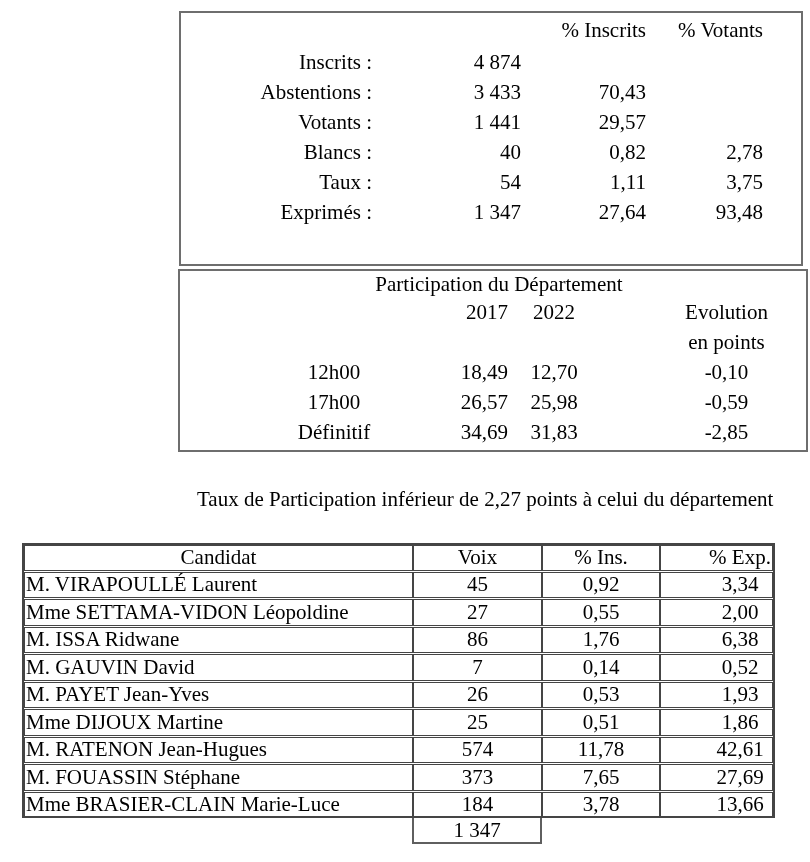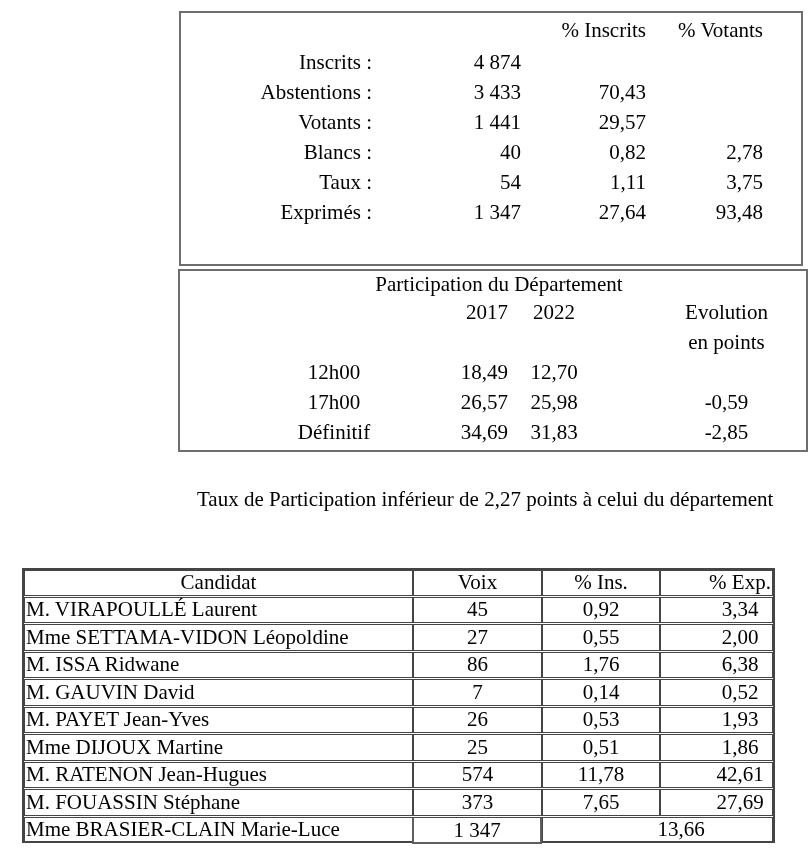--- a/index.html
+++ b/index.html
@@ -46,21 +46,21 @@
   .p-evo   { width: 159px; text-align: center; }
 
   
   .note {
     position: absolute; left: 197px; top: 487px;
     white-space: nowrap;
   }
 
   
   .ctable {
-    position: absolute; left: 22px; top: 568px;
+    position: absolute; left: 22px; top: 543px;
     width: 753px; height: 275px;
     border: 2px solid #454545;
     box-sizing: border-box;
     overflow: hidden;
     text-align: center;
   }
   .crow {
     display: flex;
     box-sizing: border-box;
     border: 1px solid #454545;
@@ -158,20 +158,21 @@
     <div class="p-y2"></div>
     <div class="p-gap"></div>
     <div class="p-evo">en points</div>
   </div>
   <div class="prow">
     <div class="p-sp"></div>
     <div class="p-label">12h00</div>
     <div class="p-y1">18,49</div>
     <div class="p-y2">12,70</div>
     <div class="p-gap"></div>
+    <div class="p-evo">-0,10</div>
   </div>
   <div class="prow">
     <div class="p-sp"></div>
     <div class="p-label">17h00</div>
     <div class="p-y1">26,57</div>
     <div class="p-y2">25,98</div>
     <div class="p-gap"></div>
     <div class="p-evo">-0,59</div>
   </div>
   <div class="prow">
@@ -237,19 +238,20 @@
   </div>
   <div class="crow">
     <div class="cc cc1">M. FOUASSIN Stéphane</div>
     <div class="cc cc2">373</div>
     <div class="cc cc3">7,65</div>
     <div class="cc cc4">27,69</div>
   </div>
   <div class="crow">
     <div class="cc cc1">Mme BRASIER-CLAIN Marie-Luce</div>
     <div class="cc cc2">184</div>
+    <div class="cc cc3">3,78</div>
     <div class="cc cc4">13,66</div>
   </div>
 </div>
 
 <div class="total-cell">
   <span>1 347</span>
 </div>
 
 </body></html>

